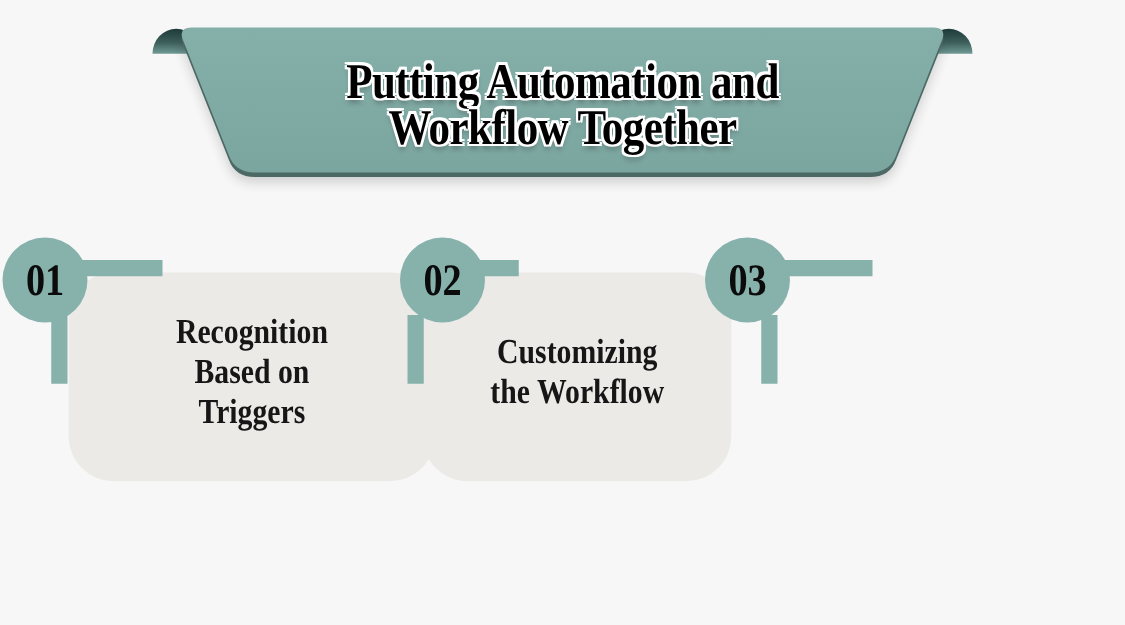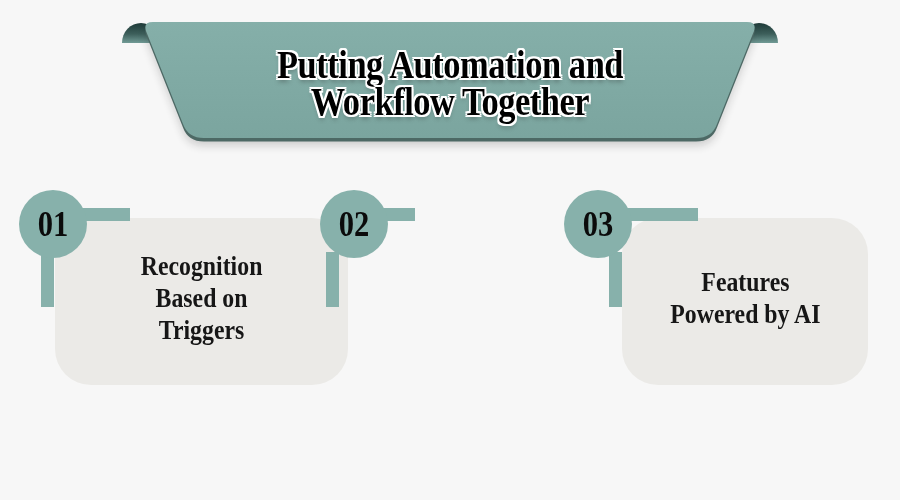--- a/index.html
+++ b/index.html
@@ -98,40 +98,40 @@
   <div class="step">
     <div class="card" style="left:55px;width:293px;">
       <div class="card-text">
           <div>Recognition</div>
           <div>Based on</div>
           <div>Triggers</div>
         </div>
     </div>
     <div class="hbar" style="left:53px;"></div>
     <div class="vbar" style="left:41px;"></div>
-    <div class="num-circle" style="left:19px;text-align:center;">
+    <div class="num-circle" style="left:2px;text-align:center;">
       <span class="num">01</span>
     </div>
   </div>
 
   <div class="step">
+    <div class="card" style="left:338px;width:247px;">
+      <div class="card-text">
+          <div>Customizing</div>
+          <div>the Workflow</div>
+        </div>
+    </div>
     <div class="hbar" style="left:338px;"></div>
     <div class="vbar" style="left:326px;"></div>
     <div class="num-circle" style="left:320px;">
       <span class="num">02</span>
     </div>
   </div>
 
   <div class="step">
-    <div class="card" style="left:622px;width:246px;">
-      <div class="card-text">
-          <div>Features</div>
-          <div>Powered by AI</div>
-        </div>
-    </div>
     <div class="hbar" style="left:621px;"></div>
     <div class="vbar" style="left:609px;"></div>
     <div class="num-circle" style="left:564px;">
       <span class="num">03</span>
     </div>
   </div>
 
 </div>
 
 </body></html>

